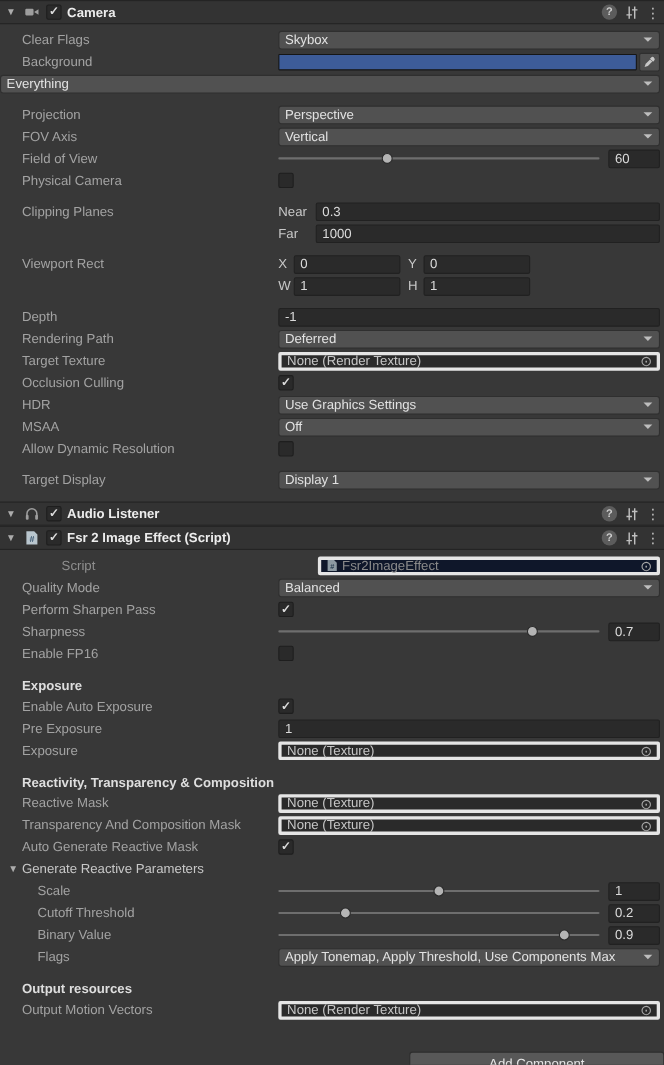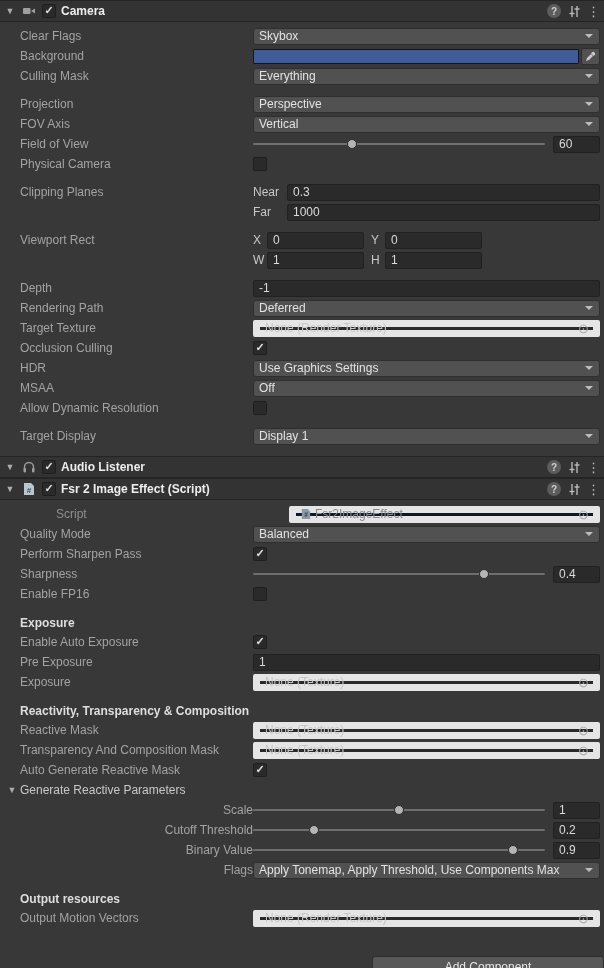--- a/index.html
+++ b/index.html
@@ -32,38 +32,38 @@
     width:14px; height:14px; border-radius:50%; background:#5C5C5C;
     color:#CFCFCF; font-size:10px; font-weight:bold;
     display:flex; align-items:center; justify-content:center; flex:none;
   }
   .kebab { color:#C4C4C4; font-size:13px; width:10px; text-align:center; flex:none; }
   .comp-body { padding-top:4px; }
   .camera-body { padding-bottom:10px; }
   .fsr2-body { padding-bottom:2px; }
   .row { display:flex; align-items:center; height:20px; padding-right:4px; }
   .label { width:253px; padding-left:20px; white-space:nowrap; overflow:hidden; flex:none; color:#a3a3a3; }
-  .label.indent { padding-left:34px;text-align:right; }
+  .label.indent { padding-left:34px; }
   .label.dim { color:#8F8F8F;margin-left:36px; }
   .value { flex:1; display:flex; align-items:center; min-width:0; }
   .dropdown {
     flex:1; height:17px; background:#515151; border:1px solid #2F2F2F; border-radius:3px;
     display:flex; align-items:center; padding:0 6px 0 5px; color:#E2E2E2; min-width:0;
   }
   .dd-text { flex:1; white-space:nowrap; overflow:hidden; }
   .dd-arrow {
     width:0; height:0; border-left:4px solid transparent; border-right:4px solid transparent;
     border-top:4px solid #BDBDBD; flex:none; margin-left:4px;
   }
   .textfield {
     flex:1; height:17px; background:#2A2A2A; border:1px solid #212121; border-radius:2px;
     color:#DADADA; padding:0 5px; display:flex; align-items:center; white-space:nowrap; overflow:hidden;
   }
   .objfield {
-    flex:1; height:17px; background:#2A2A2A; border:7px solid #e5e5e5; border-radius:2px;
+    flex:1; height:17px; background:#2A2A2A; border:3px solid #e5e5e5; border-radius:2px;
     color:#C6C6C6; padding:0 4px 0 5px; display:flex; align-items:center; justify-content:space-between; min-width:0;
   }
   .objfield .obj-left { display:flex; align-items:center; gap:4px; white-space:nowrap; overflow:hidden; }
   .objfield.disabled { background:#0f172a; color:#8A8A8A; }
   .obj-dot { color:#A8A8A8; font-size:13px; line-height:13px; flex:none; }
   .slider { flex:1; position:relative; height:16px; margin-right:8px; }
   .slider-track { position:absolute; left:0; right:0; top:7px; height:2px; background:#6E6E6E; border-radius:1px; }
   .slider-thumb {
     position:absolute; top:3px; width:10px; height:10px; border-radius:50%;
     background:#B4B4B4; border:1px solid #2A2A2A; margin-left:-5px;
@@ -132,21 +132,20 @@
       <div class="dropper-btn">
         <svg width="11" height="11" viewBox="0 0 11 11">
             <path d="M1 10 l1-3 4-4 2 2 -4 4 z" fill="#C8C8C8"></path>
             <path d="M6.8 1.4 a1.5 1.5 0 0 1 2.8 2.8 l-0.9 0.9 -2.8 -2.8 z" fill="#C8C8C8"></path>
           </svg>
       </div>
     </div>
   </div>
 
   <div class="row">
-    <div class="label">Culling Mask</div>
     <div class="value">
       <div class="dropdown">
         <span class="dd-text">Everything</span>
         <span class="dd-arrow"></span>
       </div>
     </div>
   </div>
 
   <div class="gap8"></div>
 
@@ -389,21 +388,21 @@
     </div>
   </div>
 
   <div class="row">
     <div class="label">Sharpness</div>
     <div class="value">
       <div class="slider">
         <div class="slider-track"></div>
         <div class="slider-thumb" style="left:79%;"></div>
       </div>
-      <div class="textfield numfield">0.4</div>
+      <div class="textfield numfield">0.7</div>
     </div>
   </div>
 
   <div class="row">
     <div class="label">Enable FP16</div>
     <div class="value">
       <span class="checkbox"></span>
     </div>
   </div>
 

